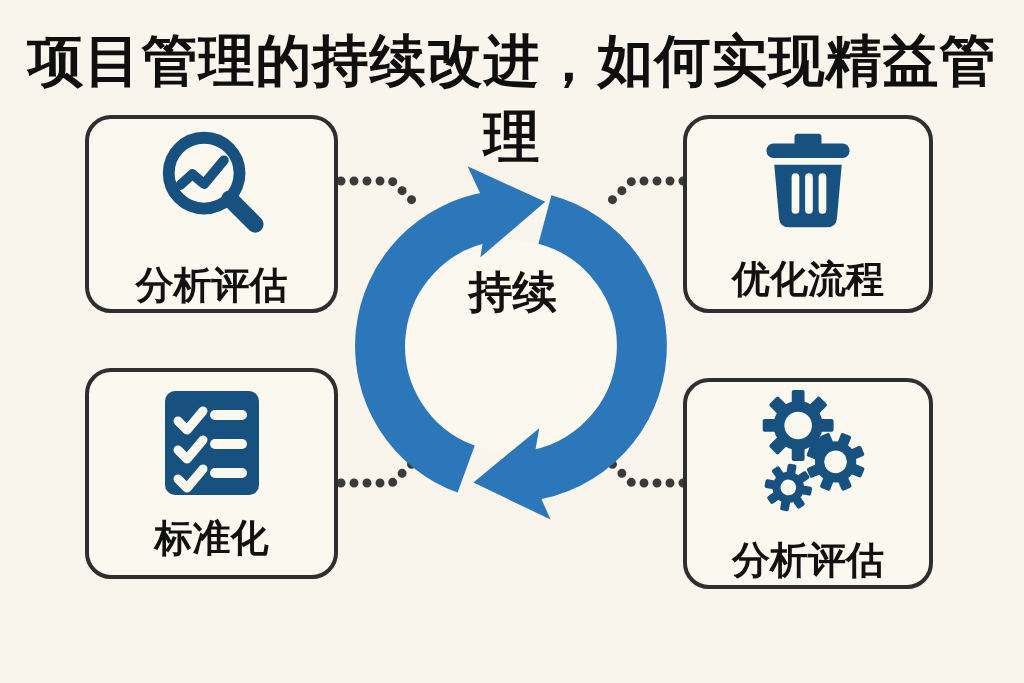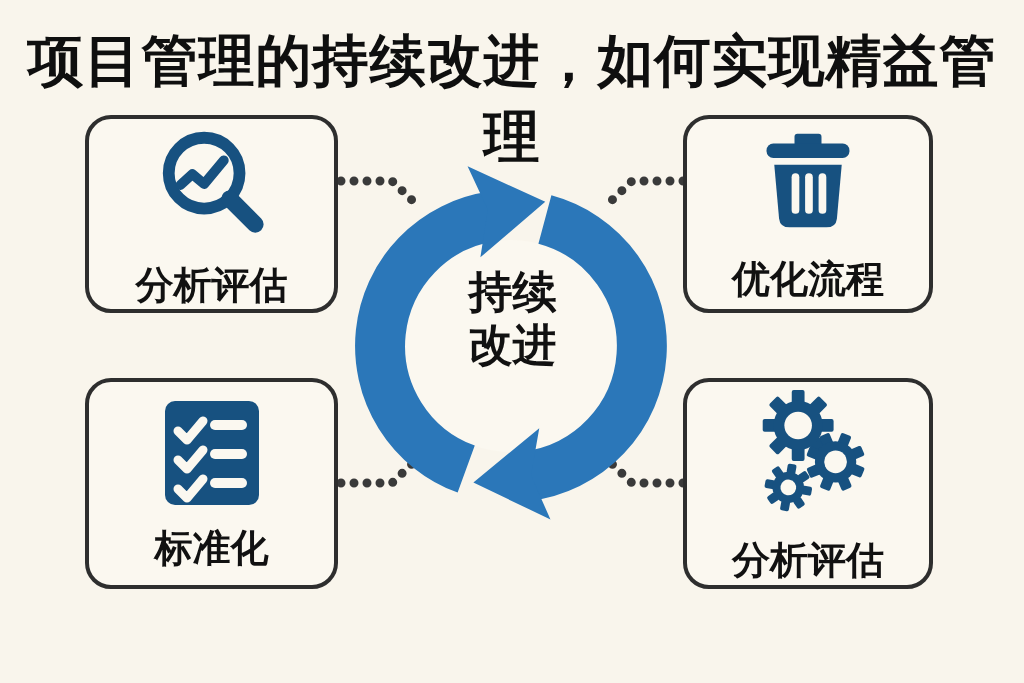--- a/index.html
+++ b/index.html
@@ -37,21 +37,21 @@
     border:4px solid var(--box-border);
     border-radius:26px;
     display:flex;
     flex-direction:column;
     align-items:center;
     justify-content:center;
     gap:24px;
   }
   .pos-tl{left:85px;top:115px;width:253px;height:198px;}
   .pos-tr{left:683px;top:115px;width:250px;height:198px;}
-  .pos-bl{left:85px;top:378px;width:253px;height:211px;}
+  .pos-bl{left:85px;top:368px;width:253px;height:211px;}
   .pos-br{left:683px;top:378px;width:250px;height:211px;}
   .node-icon{color:var(--icon-navy);line-height:0;}
   .node-label{
     font-size:38px;
     font-weight:900;
     line-height:1;
     color:var(--label-text);
     white-space:nowrap;
   }
   .connectors{position:absolute;left:0;top:0;color:var(--dot-color);}
@@ -88,21 +88,20 @@
     <svg width="345" height="395" viewBox="0 0 345 395">
       <circle cx="171" cy="196" r="106" fill="var(--icon-cutout)"></circle>
       <path d="M 126.2 319.1 A 131 131 0 0 1 152.8 66.3" fill="none" stroke="currentColor" stroke-width="50"></path>
       <path d="M 204.9 69.5 A 131 131 0 0 1 187 326" fill="none" stroke="currentColor" stroke-width="50"></path>
       <polygon points="54,0 -18,-46 -4,0 -18,46" fill="currentColor" transform="translate(151.8,59.3) rotate(-8)"></polygon>
       <polygon points="54,0 -18,-46 -4,0 -18,46" fill="currentColor" transform="translate(187,326) rotate(173)"></polygon>
     </svg>
   </div>
   <div class="center-label">
     <div>持续</div>
-    <div>改进</div>
   </div>
 
   <div class="node pos-tl">
     <span class="node-icon">
       <svg width="118" height="118" viewBox="0 0 120 120">
         <circle cx="52" cy="50" r="36" fill="none" stroke="currentColor" stroke-width="12"></circle>
         <line x1="78" y1="76" x2="104" y2="102" stroke="currentColor" stroke-width="17" stroke-linecap="round"></line>
         <polyline points="28,62 40,51 52,61 72,37" fill="none" stroke="currentColor" stroke-width="10" stroke-linecap="round" stroke-linejoin="round"></polyline>
       </svg>
     </span>

